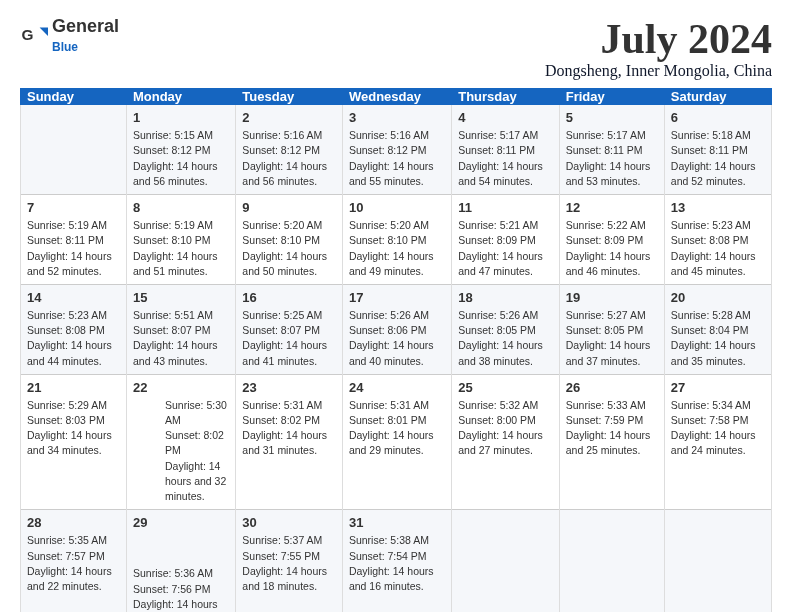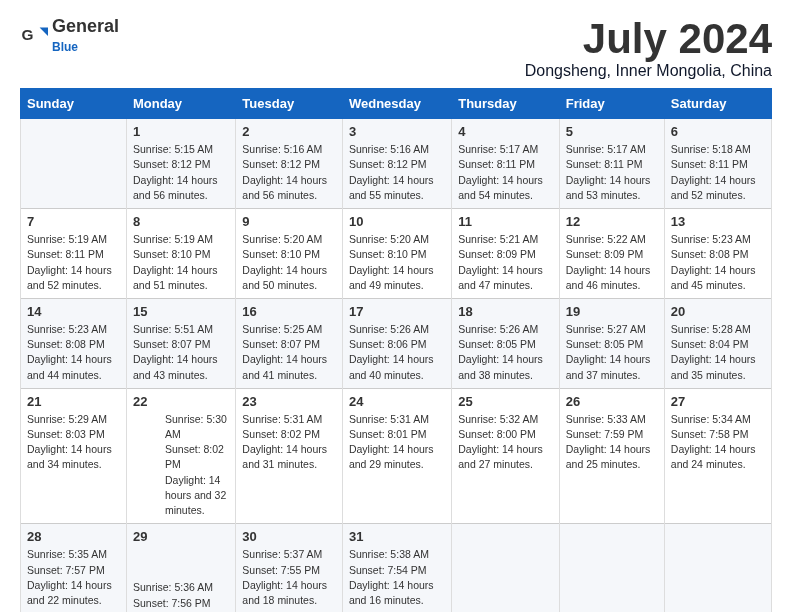--- a/index.html
+++ b/index.html
@@ -30,20 +30,21 @@
       font-size: 12px;
       font-weight: bold;
       color: #1565c0;
     }
     .logo-icon {
       width: 28px;
       height: 28px;
     }
     .title-area {
       text-align: right;
+      font-family: Liberation Serif, serif;
     }
     .main-title {
       font-size: 42px;
       font-weight: bold;
       color: #333;
       line-height: 1.1;
     }
     .subtitle {
       font-size: 16px;
       color: #0f172a;
@@ -51,21 +52,21 @@
     table {
       width: 100%;
       border-collapse: collapse;
       margin-top: 4px;
     }
     thead tr {
       background-color: #1565c0;
       color: #fff;
     }
     thead th {
-      padding: 7px 6px;
+      padding: 0 6px;
       font-size: 13px;
       font-weight: bold;
       text-align: left;
       border: 1px solid #1565c0;
     }
     tbody tr {
       border-bottom: 1px solid #ccc;
     }
     tbody td {
       padding: 5px 6px;

